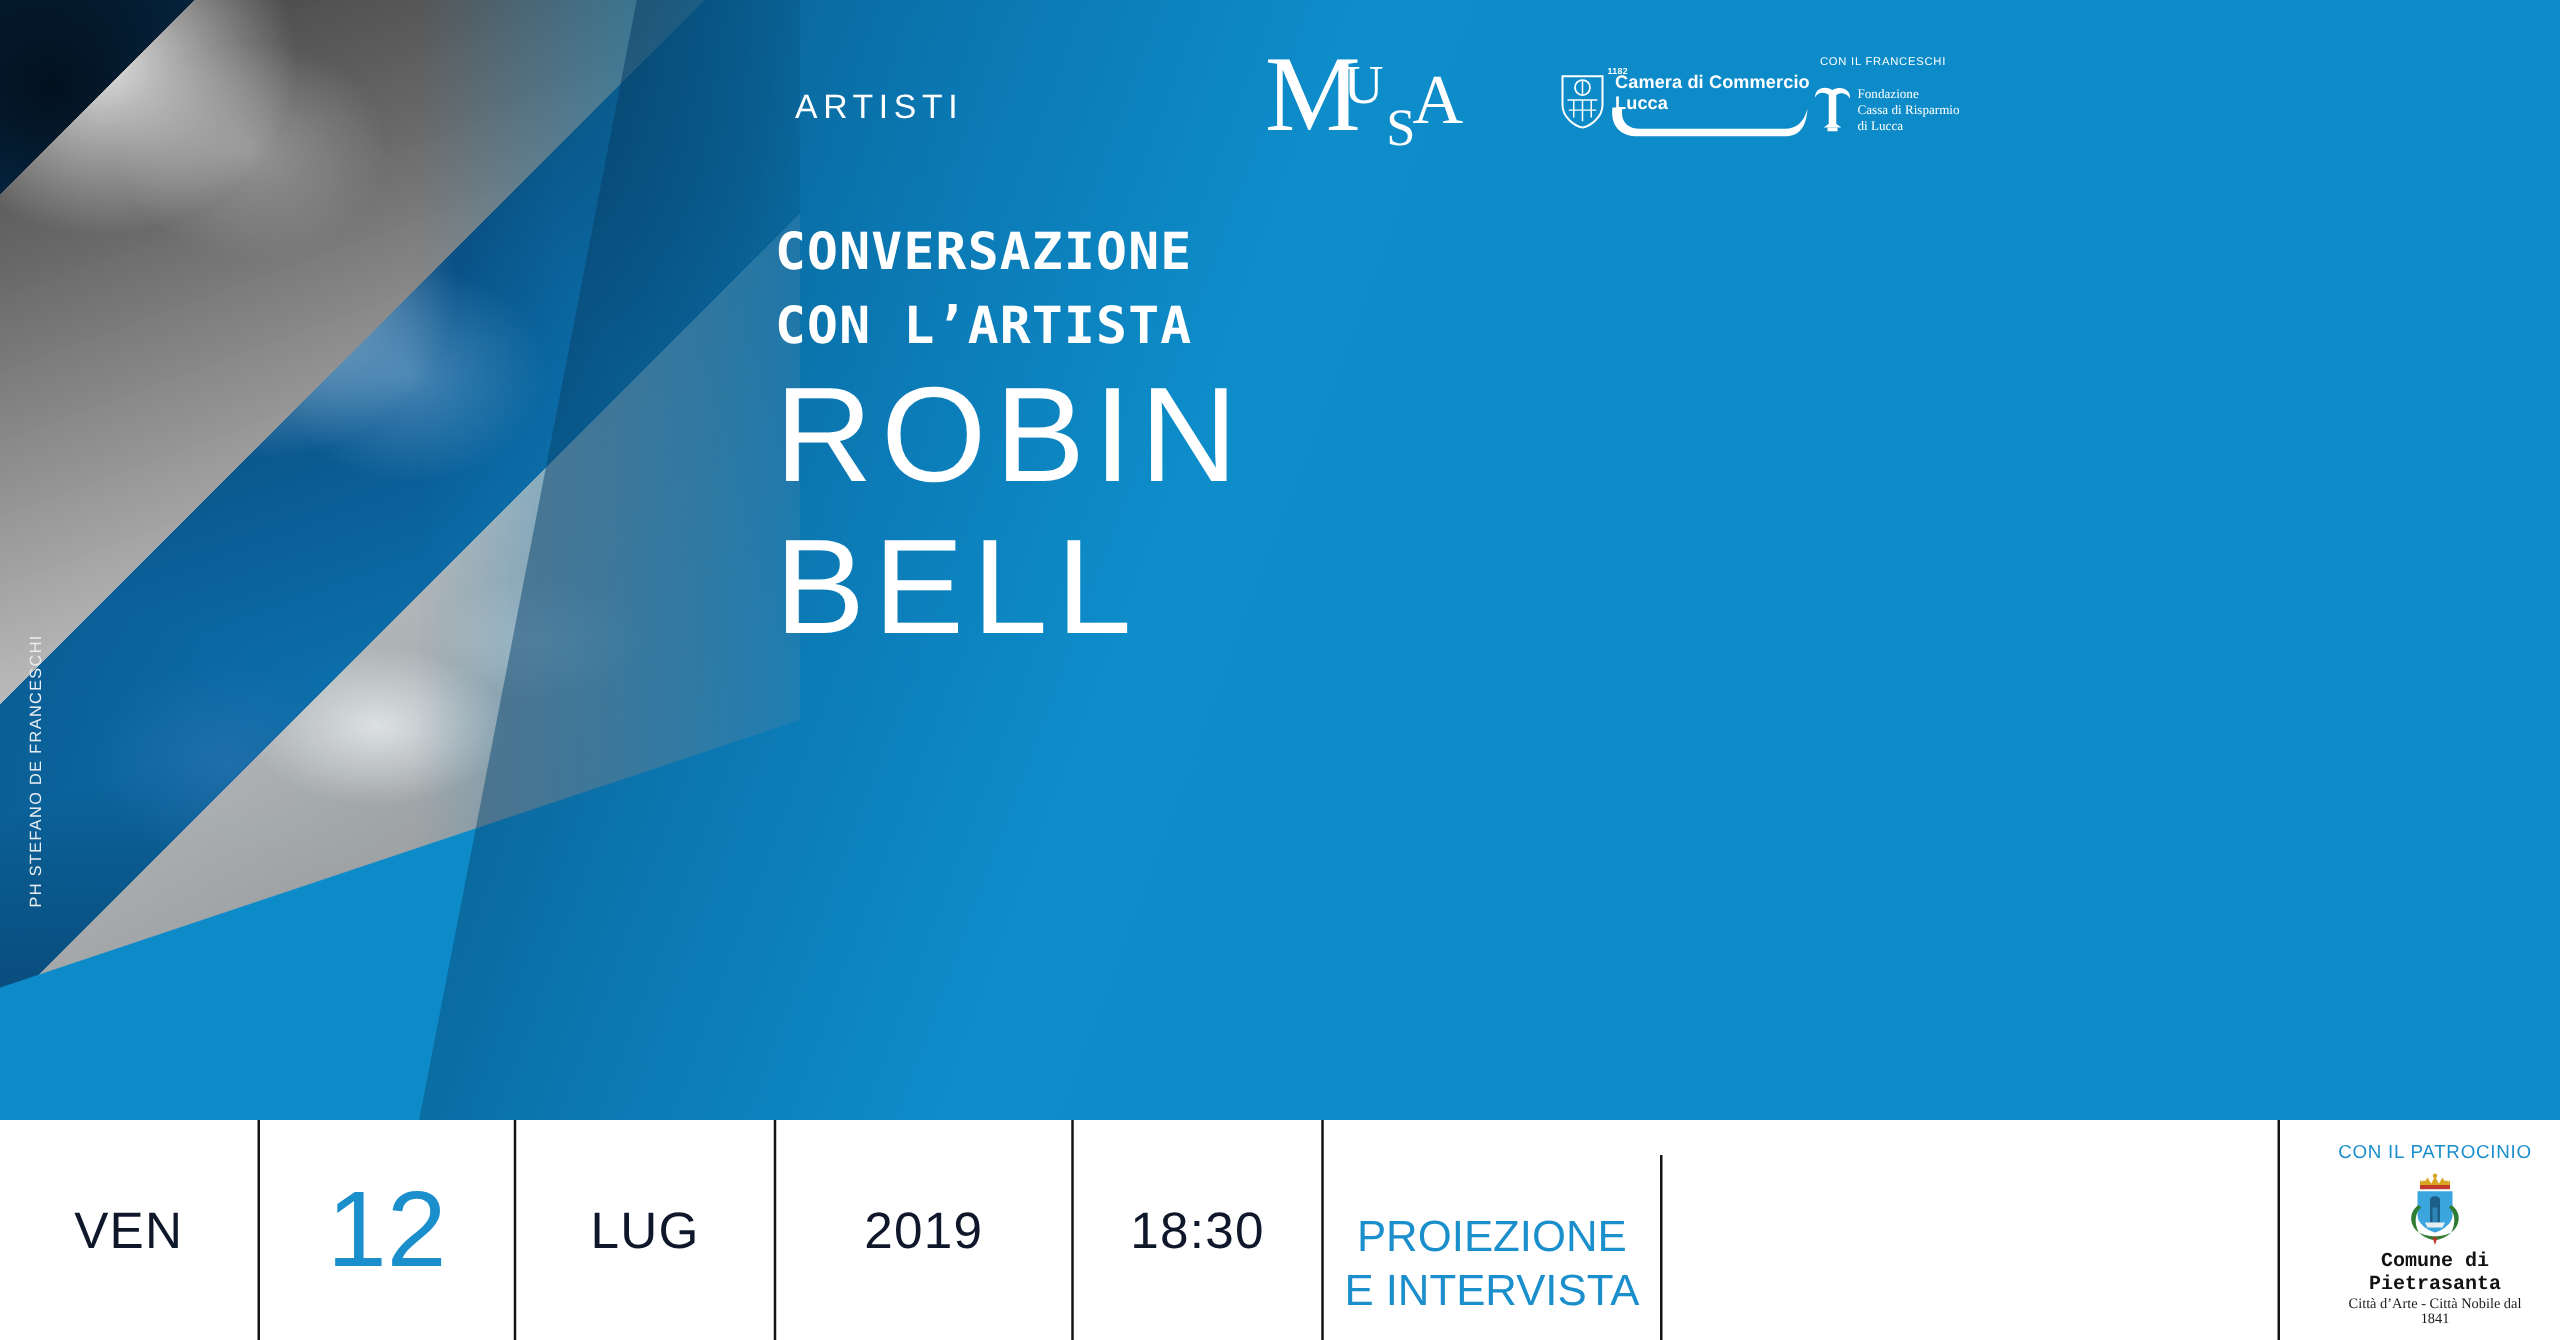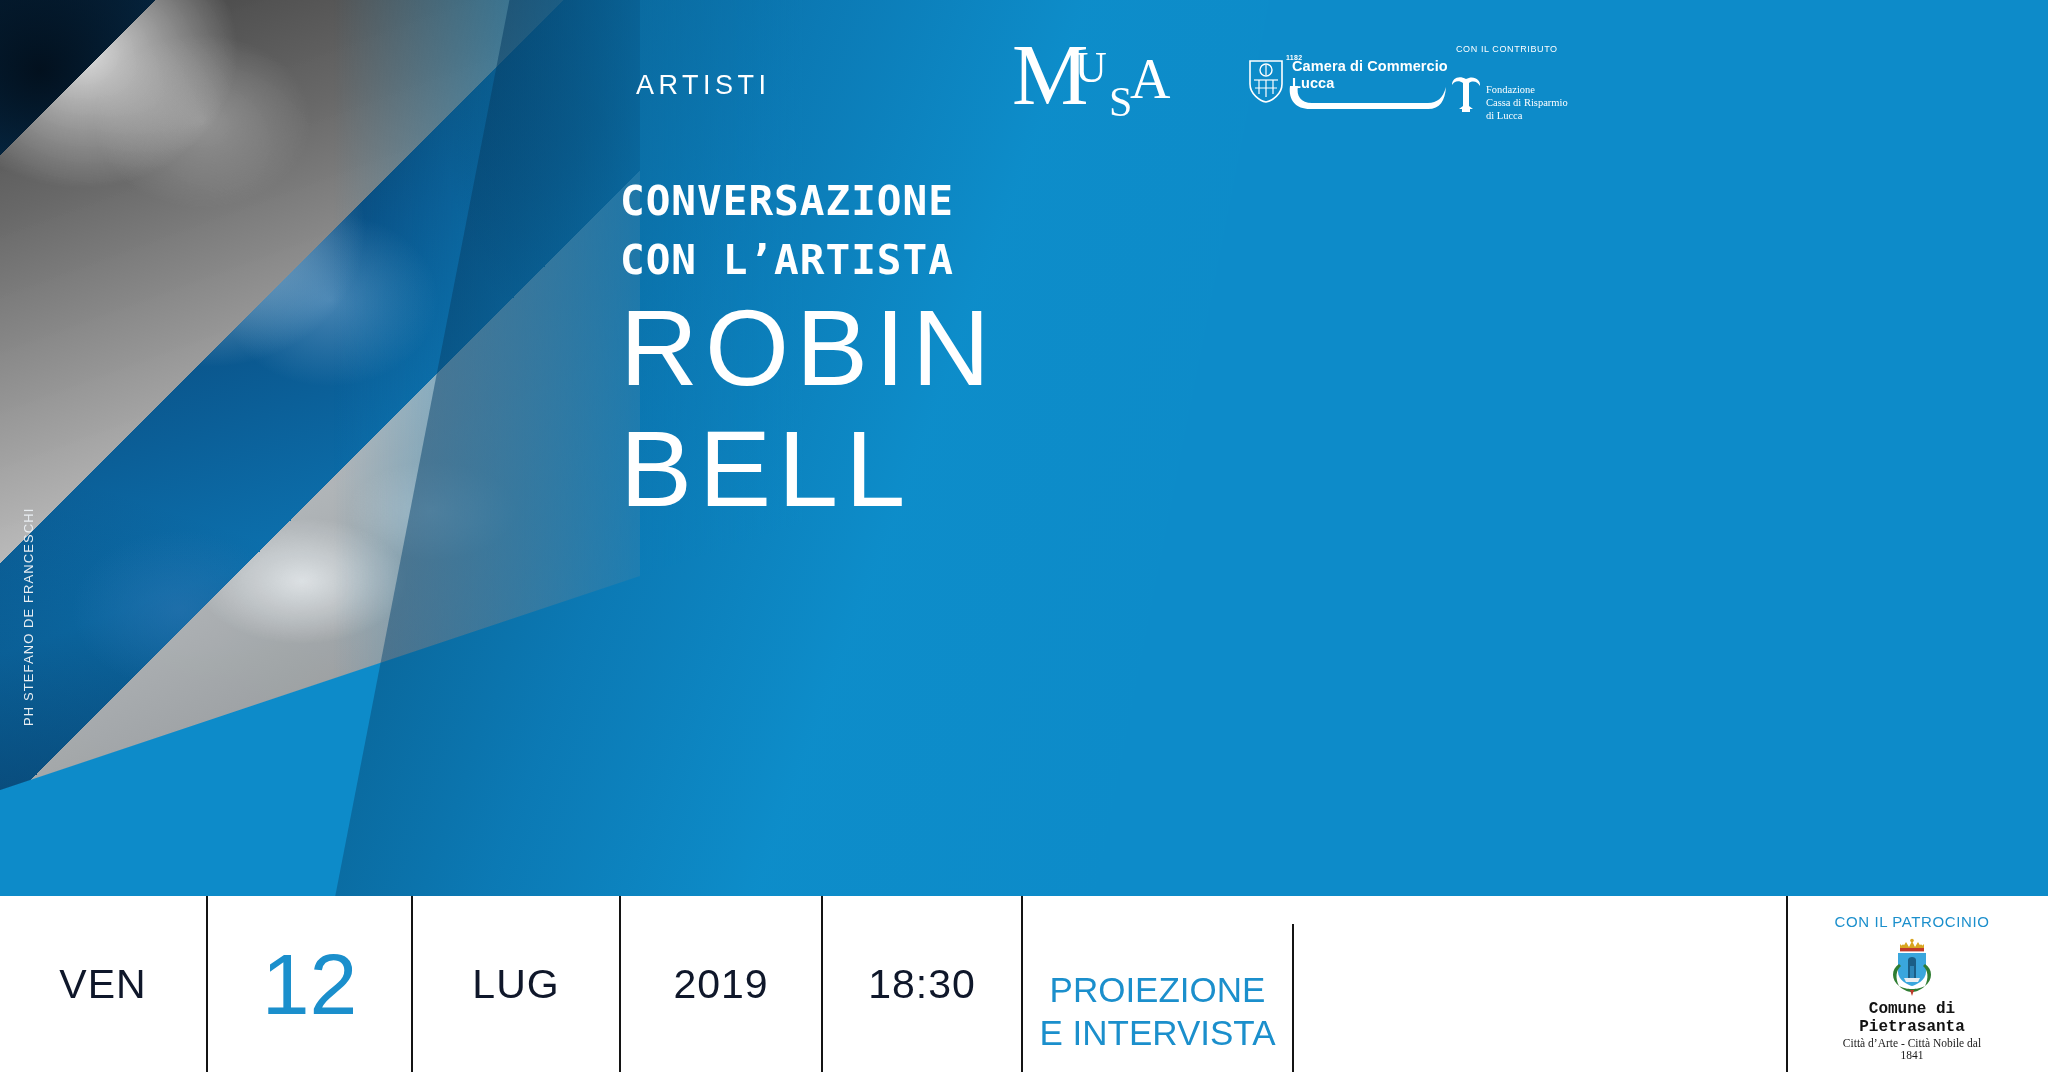--- a/index.html
+++ b/index.html
@@ -267,21 +267,21 @@
   }
   .fond-body { display: flex; align-items: center; margin-top: 9px; }
   .fond-mark { width: 36px; height: 40px; flex: 0 0 36px; }
   .fond-words {
     color: #ffffff;
     font-family: "Liberation Serif", serif;
     font-size: 10.5px;
     line-height: 1.26;
     margin-left: 2px;
     white-space: pre-line;
-    margin-top: 20px;
+    margin-top: 6px;
   }
 
   
   .footer {
     position: absolute;
     left: 0; top: 896px;
     width: 2048px; height: 176px;
     background: #ffffff;
     display: flex;
     align-items: stretch;
@@ -294,21 +294,21 @@
     justify-content: center;
     height: 176px;
     border-right: 2px solid #141414;
     text-align: center;
   }
   .fcell:last-child { border-right: none; padding-left: 42px; }
 
   .fcell.c-ven  { width: 208px; }
   .fcell.c-day  { width: 205px; }
   .fcell.c-mon  { width: 208px; }
-  .fcell.c-year { width: 202px; }
+  .fcell.c-year { width: 238px; }
   .fcell.c-time { width: 200px; }
   .fcell.c-kind { width: 271px; margin-top: 28px; }
   .fcell.c-blank{ width: 494px; }
   .fcell.c-patro{ width: 206px; border-right: none; }
 
   .ftext {
     font-family: "Liberation Sans", sans-serif;
     font-size: 41px;
     color: #0f172a;
     letter-spacing: 1px;
@@ -414,21 +414,21 @@
           <span class="cdc-year">1182</span>
           <div class="cdc-name">Camera di Commercio
 Lucca</div>
         </div>
         <svg class="cdc-swoosh" viewBox="0 0 160 30" aria-hidden="true">
           <path d="M2 2 C0 16 8 25 22 25 H140 C152 25 157 17 158 3 C155 14 149 19 140 19 H24 C13 19 8 12 10 2 Z" fill="#ffffff"></path>
         </svg>
       </div>
 
       <div class="fond-logo">
-        <div class="fond-kicker">CON IL CONTRIBUTO</div>
+        <div class="fond-kicker">CON IL FRANCESCHI</div>
         <div class="fond-body">
           <svg class="fond-mark" viewBox="0 0 36 40" aria-hidden="true">
             <path d="M4 12 C4 5 11 2 18 6 C25 2 33 6 32 13 C30 9 25 7 21 10 L21 33 L25 36 L11 36 L15 33 L15 10 C11 7 6 8 4 12 Z" fill="#ffffff"></path>
             <rect x="14" y="36" width="8" height="3" fill="#ffffff"></rect>
           </svg>
           <div class="fond-words">Fondazione
 Cassa di Risparmio
 di Lucca</div>
         </div>
       </div>

